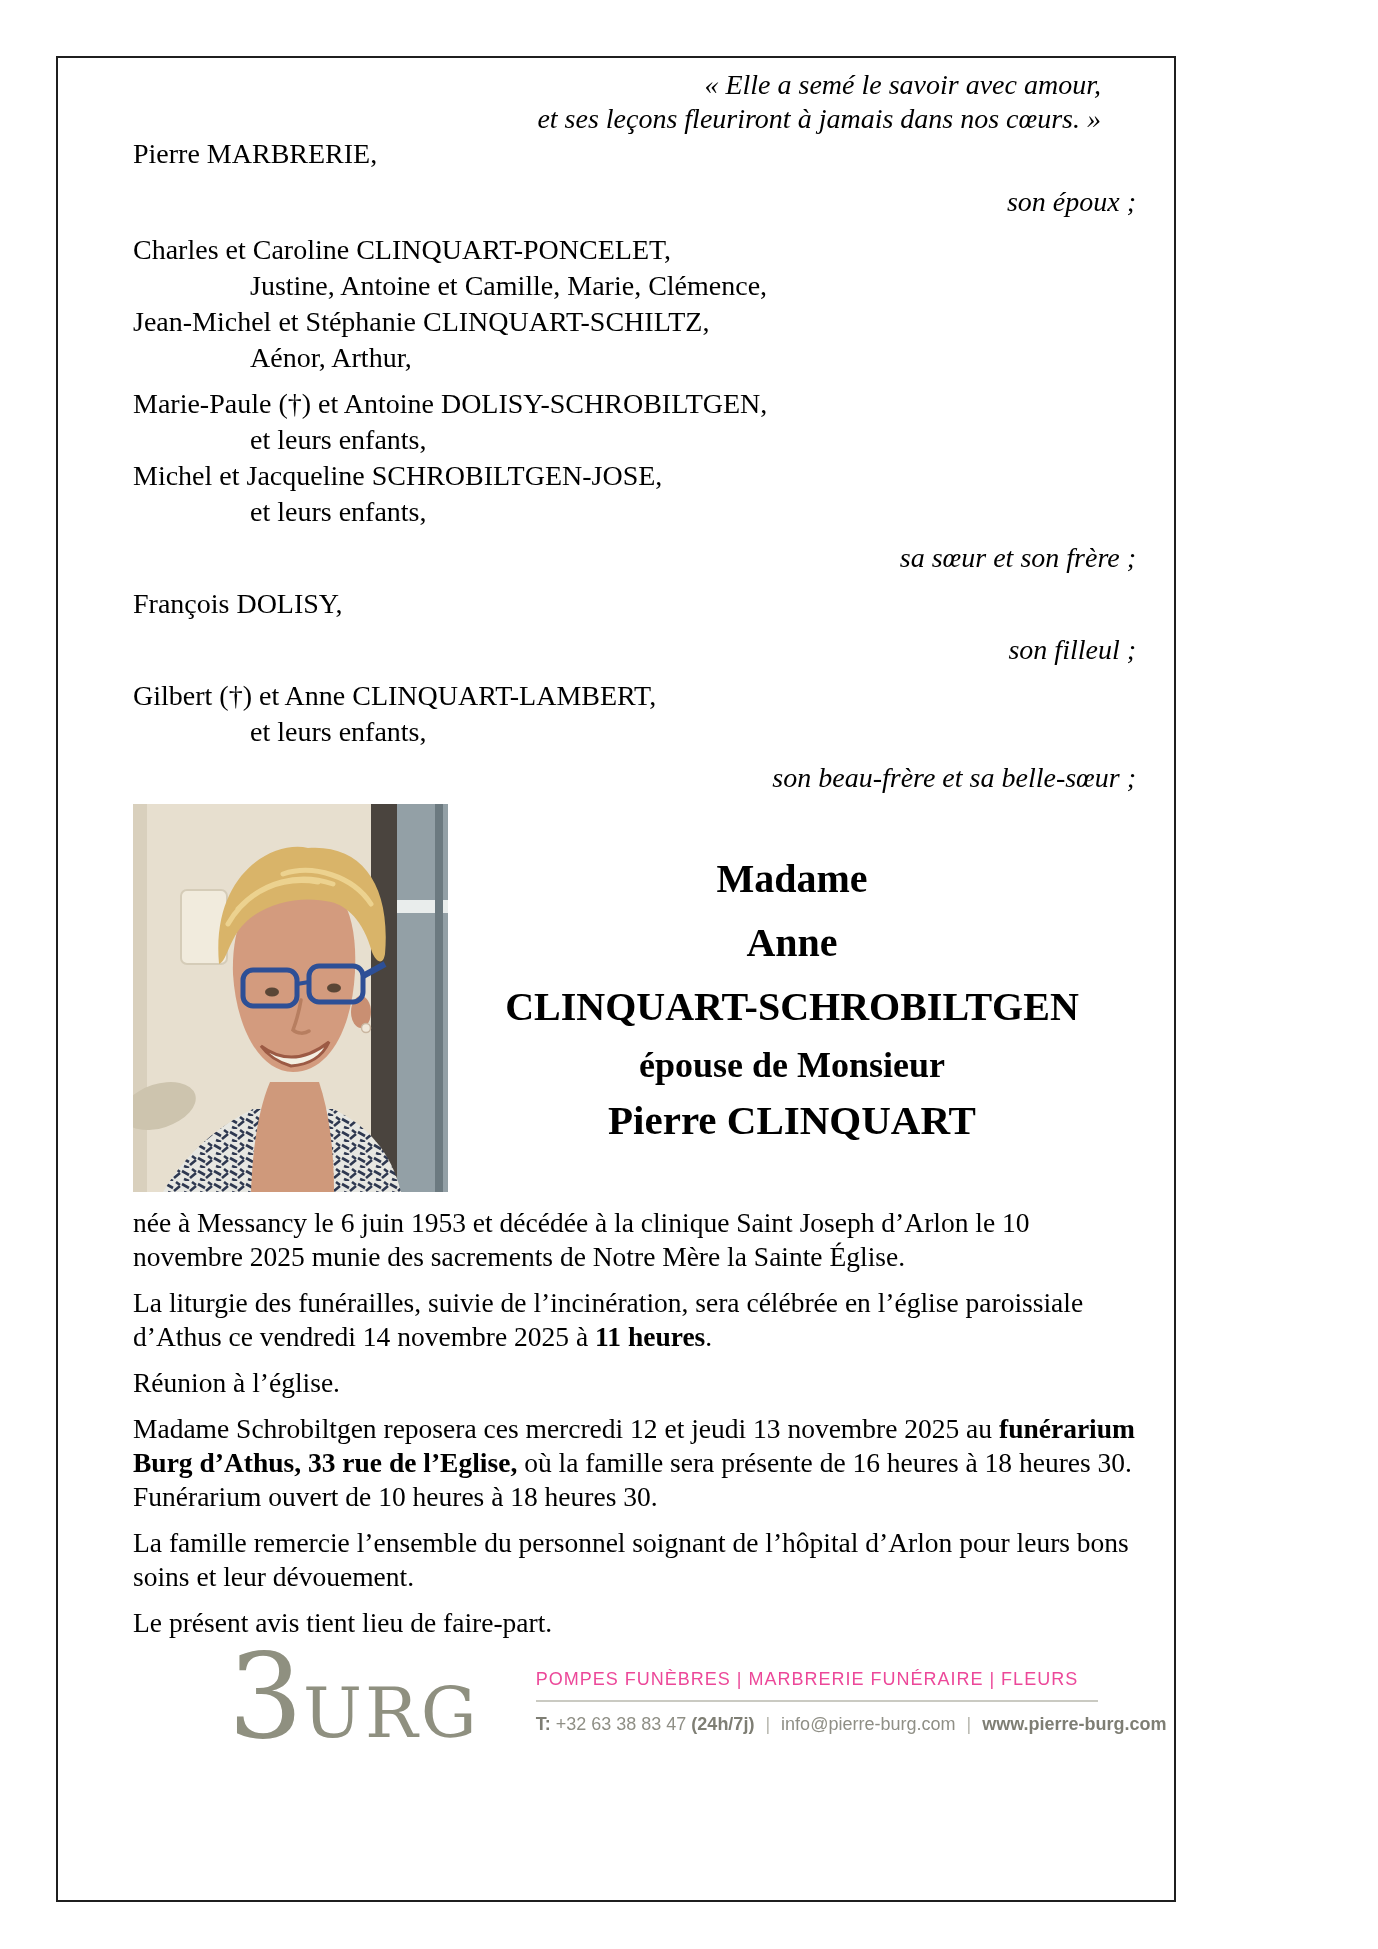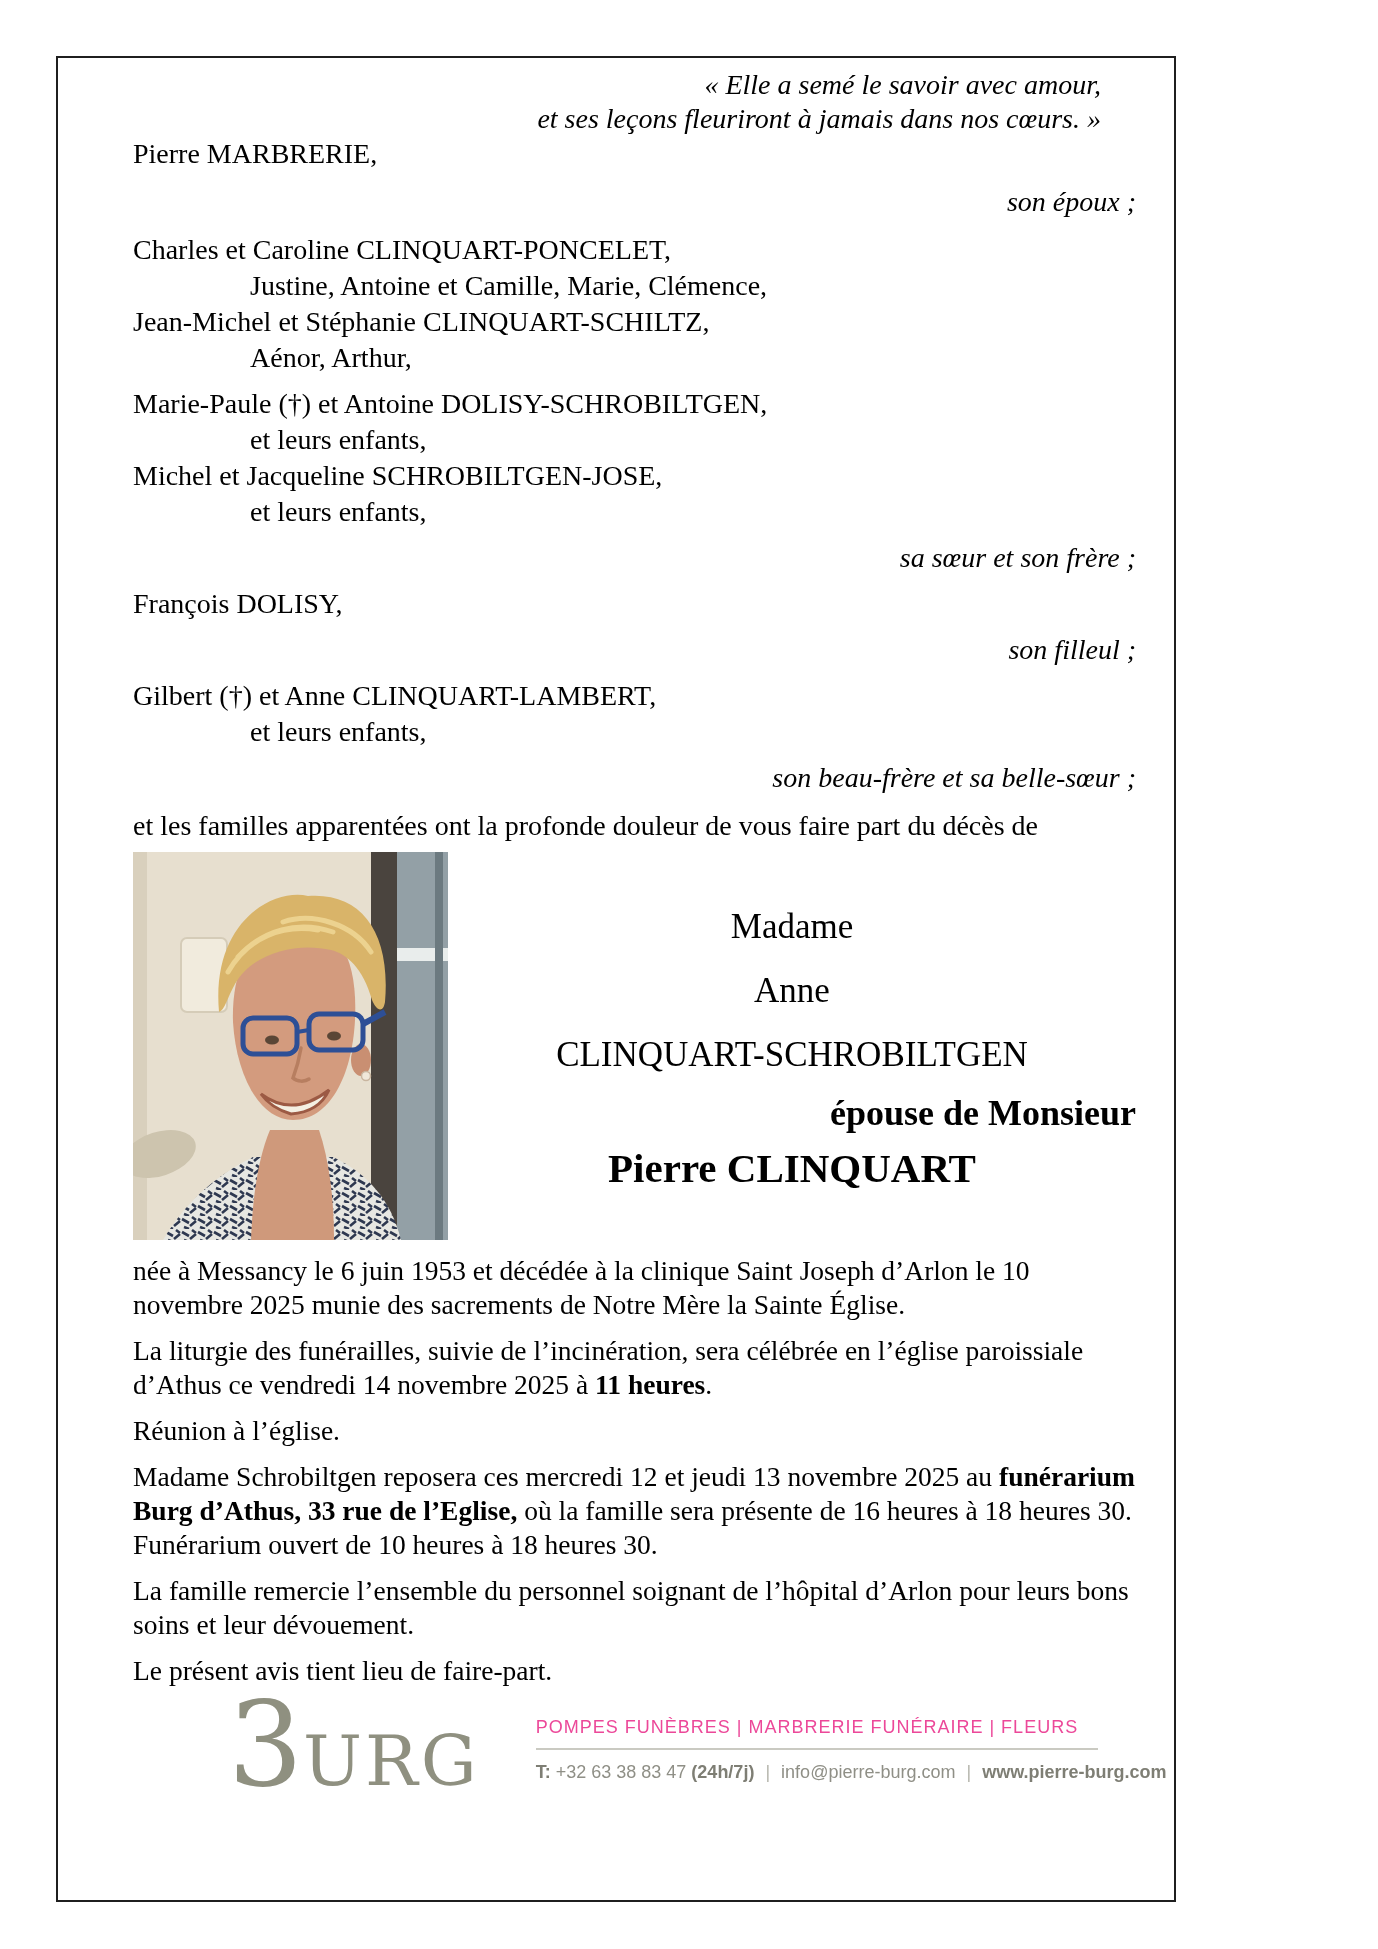--- a/index.html
+++ b/index.html
@@ -16,22 +16,22 @@
   .quote { text-align:right; font-style:italic; font-size:28px; line-height:34px; margin-right:35px; }
   .name-line { font-size:28px; line-height:36px; }
   .indent { padding-left:117px; }
   .relation { text-align:right; font-style:italic; font-size:28px; line-height:36px; }
   .mt8 { margin-top:12px; } .mt10 { margin-top:10px; }
   .closing { font-size:28px; line-height:36px; margin-top:12px; }
 
   .hero { display:flex; align-items:center; margin-top:8px; }
   .photo { width:315px; height:388px; flex:0 0 auto; display:block; }
   .title-block { flex:1 1 auto; text-align:center; }
-  .t-big { font-weight:normal; font-size:35px; line-height:64px; }
-  .t-mid { font-weight:bold; font-size:36px; line-height:52px;text-align:right; }
+  .t-big { font-weight:bold; font-size:40px; line-height:64px; }
+  .t-mid { font-weight:bold; font-size:36px; line-height:52px; }
   .t-name { font-weight:bold; font-size:41px; line-height:58px; }
 
   .para { font-size:27.5px; line-height:34px; margin:12px 0 0 0; }
   .para.first { margin-top:14px; }
   .para b { font-weight:bold; }
 
   .footer { display:flex; align-items:center; margin-top:10px; }
   .logo {
     flex:0 0 auto; margin-left:95px; color:#8f9080;
     font-family:"DejaVu Serif",serif; display:flex; align-items:baseline;
@@ -80,21 +80,20 @@
 
     <div class="name-line mt10">François DOLISY,</div>
     <div class="relation mt10">son filleul ;</div>
 
     <div class="mt10">
       <div class="name-line">Gilbert (†) et Anne CLINQUART-LAMBERT,</div>
       <div class="name-line indent">et leurs enfants,</div>
     </div>
     <div class="relation mt10">son beau-frère et sa belle-sœur ;</div>
 
-    <div class="closing">et les familles apparentées ont la profonde douleur de vous faire part du décès de</div>
 
     <div class="hero">
       <svg class="photo" viewBox="0 0 315 388">
         <defs>
           <pattern id="knit" width="16" height="13" patternUnits="userSpaceOnUse">
             <rect width="16" height="13" fill="#e7e7e2"></rect>
             <path d="M1 3 l7 4 M9 10 l6 -5 M3 11 l5 2 M11 1 l4 3" stroke="#2e3850" stroke-width="2.6" fill="none"></path>
           </pattern>
         </defs>
         <rect width="315" height="388" fill="#e7dfcf"></rect>

